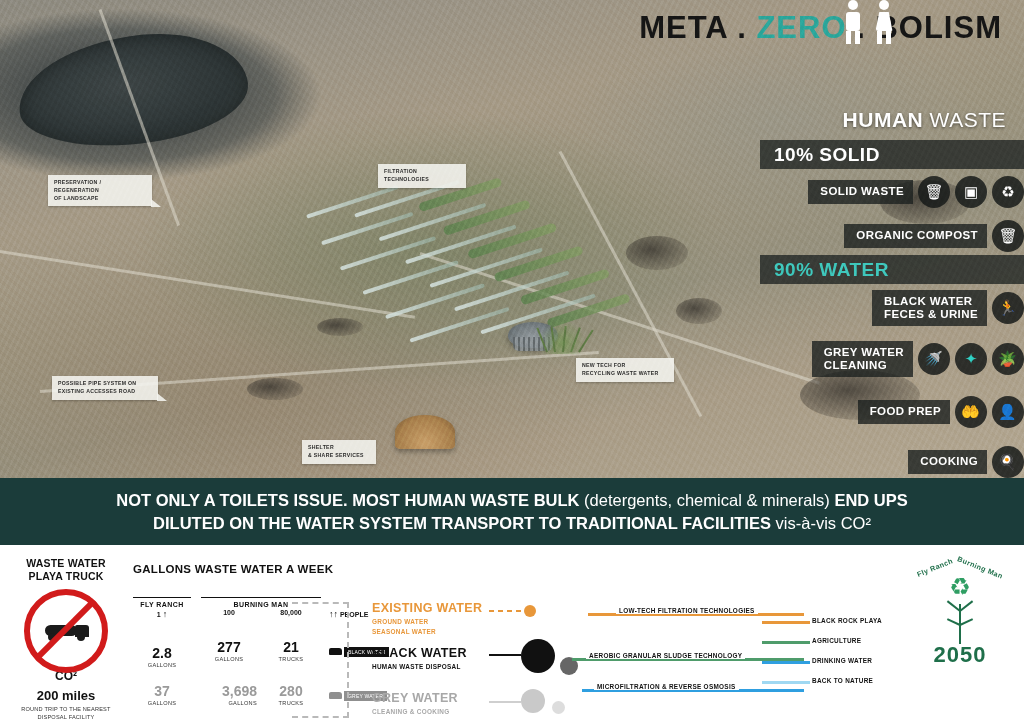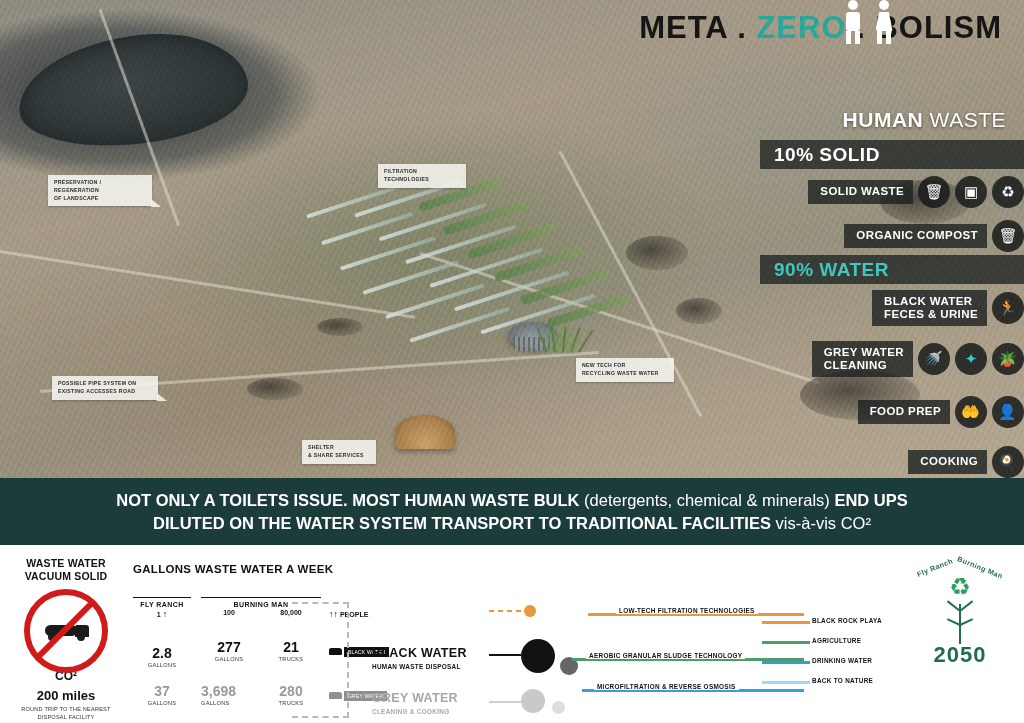--- a/index.html
+++ b/index.html
@@ -365,21 +365,21 @@
       <span>NOT ONLY A TOILETS ISSUE. MOST HUMAN WASTE BULK </span><span class="light">(detergents, chemical &amp; minerals)</span><span> END UPS</span><br>
       <span>DILUTED ON THE WATER SYSTEM TRANSPORT TO TRADITIONAL FACILITIES </span><span class="light">vis-à-vis CO²</span>
     </div>
   </div>
 
   <div class="bottom">
 
     <div class="truck-block">
       <div class="tb-title">
         <span>WASTE WATER</span><br>
-        <span>VACUUM SOLID</span>
+        <span>PLAYA TRUCK</span>
       </div>
       <div class="ban">
         <div class="truck-ico">
           <span class="tank"></span>
             <span class="cab"></span>
             <span class="w1"></span>
             <span class="w2"></span>
         </div>
       </div>
       <div class="co2">CO²</div>
@@ -428,36 +428,41 @@
         <div style="position:absolute;left:196px;top:3px;">
           <span class="tiny-truck"></span><span class="chip">BLACK WATER</span>
         </div>
       </div>
 
       <div class="gr" style="position:relative;height:34px;margin-top:10px;">
         <div style="position:absolute;left:0px;width:58px;text-align:center;">
           <div class="big gray">37</div>
           <div class="unit">GALLONS</div>
         </div>
-        <div style="position:absolute;left:68px;width:56px;text-align:left;">
+        <div style="position:absolute;left:68px;width:56px;text-align:right;">
           <div class="big gray">3,698</div>
           <div class="unit">GALLONS</div>
         </div>
         <div style="position:absolute;left:128px;width:60px;text-align:center;">
           <div class="big gray">280</div>
           <div class="unit">TRUCKS</div>
         </div>
         <div style="position:absolute;left:196px;top:3px;">
           <span class="tiny-truck gray"></span><span class="chip gray">GREY WATER</span>
         </div>
       </div>
     </div>
 
     <div class="dash-box"></div>
 
+    <div class="wt" style="top:52px;">
+      <div class="wt-name orange">EXISTING WATER</div>
+      <div class="wt-sub orange" style="white-space:pre-line;">GROUND WATER
+SEASONAL WATER</div>
+    </div>
     <div class="wt" style="top:97px;">
       <div class="wt-name blackc">BLACK WATER</div>
       <div class="wt-sub blackc" style="white-space:pre-line;">HUMAN WASTE DISPOSAL</div>
     </div>
     <div class="wt" style="top:142px;">
       <div class="wt-name grayc">GREY WATER</div>
       <div class="wt-sub grayc" style="white-space:pre-line;">CLEANING &amp; COOKING</div>
     </div>
 
     <div style="position:absolute;left:489px;top:61px;width:32px;height:2px;background:repeating-linear-gradient(90deg,#e8973a 0 5px,transparent 5px 9px);"></div>

